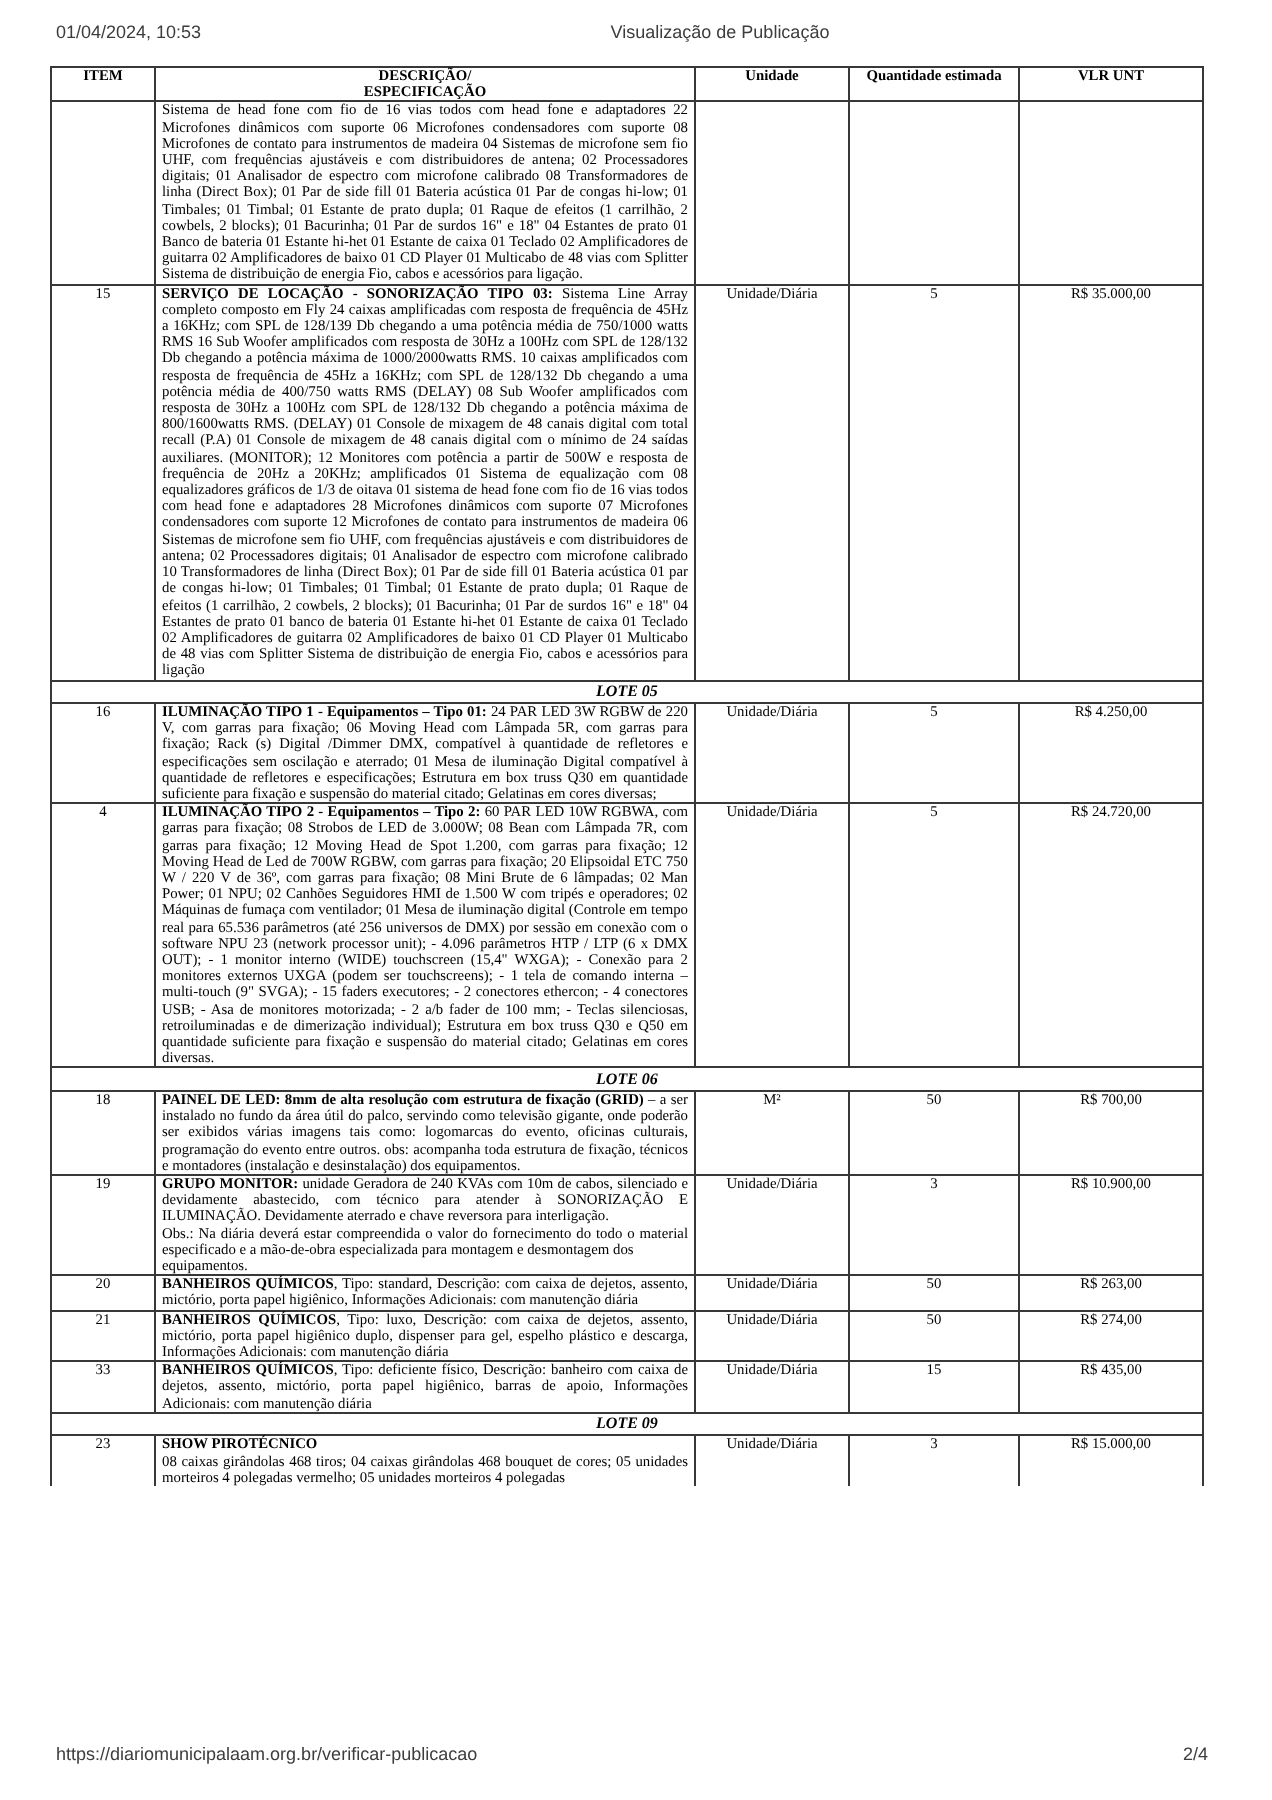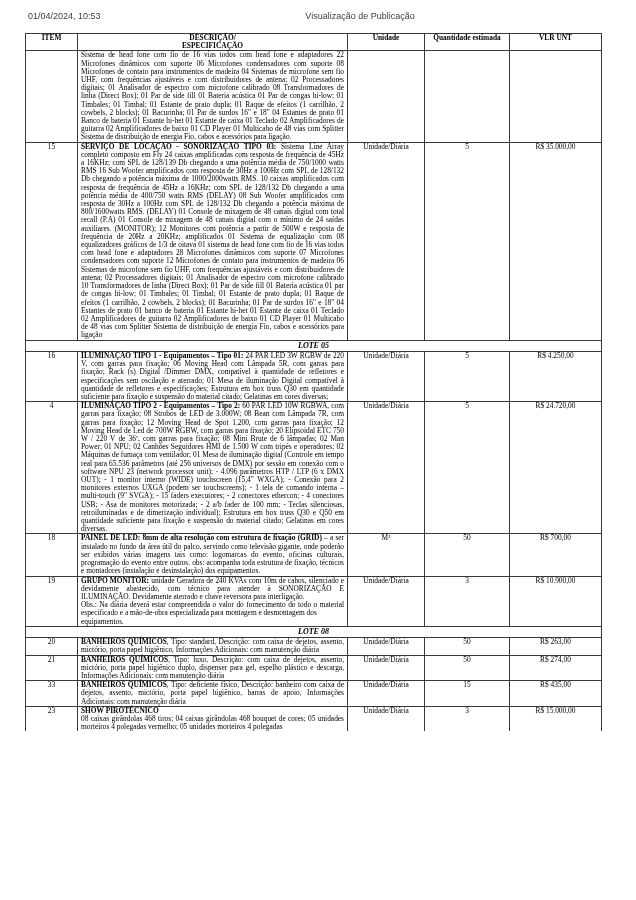--- a/index.html
+++ b/index.html
@@ -125,43 +125,43 @@
         </tr>
         <tr>
           <td class="item-no">4</td>
           <td class="desc">
             <p><span class="b">ILUMINAÇÃO TIPO 2 - Equipamentos – Tipo 2:</span><span> 60 PAR LED 10W RGBWA, com garras para fixação; 08 Strobos de LED de 3.000W; 08 Bean com Lâmpada 7R, com garras para fixação; 12 Moving Head de Spot 1.200, com garras para fixação; 12 Moving Head de Led de 700W RGBW, com garras para fixação; 20 Elipsoidal ETC 750 W / 220 V de 36º, com garras para fixação; 08 Mini Brute de 6 lâmpadas; 02 Man Power; 01 NPU; 02 Canhões Seguidores HMI de 1.500 W com tripés e operadores; 02 Máquinas de fumaça com ventilador; 01 Mesa de iluminação digital (Controle em tempo real para 65.536 parâmetros (até 256 universos de DMX) por sessão em conexão com o software NPU 23 (network processor unit); - 4.096 parâmetros HTP / LTP (6 x DMX OUT); - 1 monitor interno (WIDE) touchscreen (15,4" WXGA); - Conexão para 2 monitores externos UXGA (podem ser touchscreens); - 1 tela de comando interna – multi-touch (9" SVGA); - 15 faders executores; - 2 conectores ethercon; - 4 conectores USB; - Asa de monitores motorizada; - 2 a/b fader de 100 mm; - Teclas silenciosas, retroiluminadas e de dimerização individual); Estrutura em box truss Q30 e Q50 em quantidade suficiente para fixação e suspensão do material citado; Gelatinas em cores diversas.</span></p>
           </td>
           <td class="unit">Unidade/Diária</td>
           <td class="qty">5</td>
           <td class="vlr">R$ 24.720,00</td>
         </tr>
+        <tr class="lote">
+          <td colspan="5">LOTE 06</td>
+        </tr>
         <tr>
           <td class="item-no">18</td>
           <td class="desc">
             <p><span class="b">PAINEL DE LED: 8mm de alta resolução com estrutura de fixação (GRID)</span><span> – a ser instalado no fundo da área útil do palco, servindo como televisão gigante, onde poderão ser exibidos várias imagens tais como: logomarcas do evento, oficinas culturais, programação do evento entre outros. obs: acompanha toda estrutura de fixação, técnicos e montadores (instalação e desinstalação) dos equipamentos.</span></p>
           </td>
           <td class="unit">M²</td>
           <td class="qty">50</td>
           <td class="vlr">R$ 700,00</td>
         </tr>
         <tr>
           <td class="item-no">19</td>
           <td class="desc">
             <p><span class="b">GRUPO MONITOR:</span><span> unidade Geradora de 240 KVAs com 10m de cabos, silenciado e devidamente abastecido, com técnico para atender à SONORIZAÇÃO E ILUMINAÇÃO. Devidamente aterrado e chave reversora para interligação.</span></p>
             <p>Obs.: Na diária deverá estar compreendida o valor do fornecimento do todo o material especificado e a mão-de-obra especializada para montagem e desmontagem dos</p>
             <p>equipamentos.</p>
           </td>
           <td class="unit">Unidade/Diária</td>
           <td class="qty">3</td>
           <td class="vlr">R$ 10.900,00</td>
         </tr>
-        <tr class="lote">
-          <td colspan="5">LOTE 08</td>
-        </tr>
         <tr>
           <td class="item-no">20</td>
           <td class="desc">
             <p><span class="b">BANHEIROS QUÍMICOS</span><span>, Tipo: standard, Descrição: com caixa de dejetos, assento, mictório, porta papel higiênico, Informações Adicionais: com manutenção diária</span></p>
           </td>
           <td class="unit">Unidade/Diária</td>
           <td class="qty">50</td>
           <td class="vlr">R$ 263,00</td>
         </tr>
         <tr>
@@ -175,26 +175,33 @@
         </tr>
         <tr>
           <td class="item-no">33</td>
           <td class="desc">
             <p><span class="b">BANHEIROS QUÍMICOS</span><span>, Tipo: deficiente físico, Descrição: banheiro com caixa de dejetos, assento, mictório, porta papel higiênico, barras de apoio, Informações Adicionais: com manutenção diária</span></p>
           </td>
           <td class="unit">Unidade/Diária</td>
           <td class="qty">15</td>
           <td class="vlr">R$ 435,00</td>
         </tr>
+        <tr class="lote">
+          <td colspan="5">LOTE 09</td>
+        </tr>
         <tr>
           <td class="item-no">23</td>
           <td class="desc">
             <p><span class="b block">SHOW PIROTÉCNICO</span><span>08 caixas girândolas 468 tiros; 04 caixas girândolas 468 bouquet de cores; 05 unidades morteiros 4 polegadas vermelho; 05 unidades morteiros 4 polegadas</span></p>
           </td>
           <td class="unit">Unidade/Diária</td>
           <td class="qty">3</td>
           <td class="vlr">R$ 15.000,00</td>
         </tr>
       </tbody>
   </table>
 
+  <div class="print-footer">
+    <span>https://diariomunicipalaam.org.br/verificar-publicacao</span>
+    <span>2/4</span>
+  </div>
 
 </div>
 
 </body></html>

